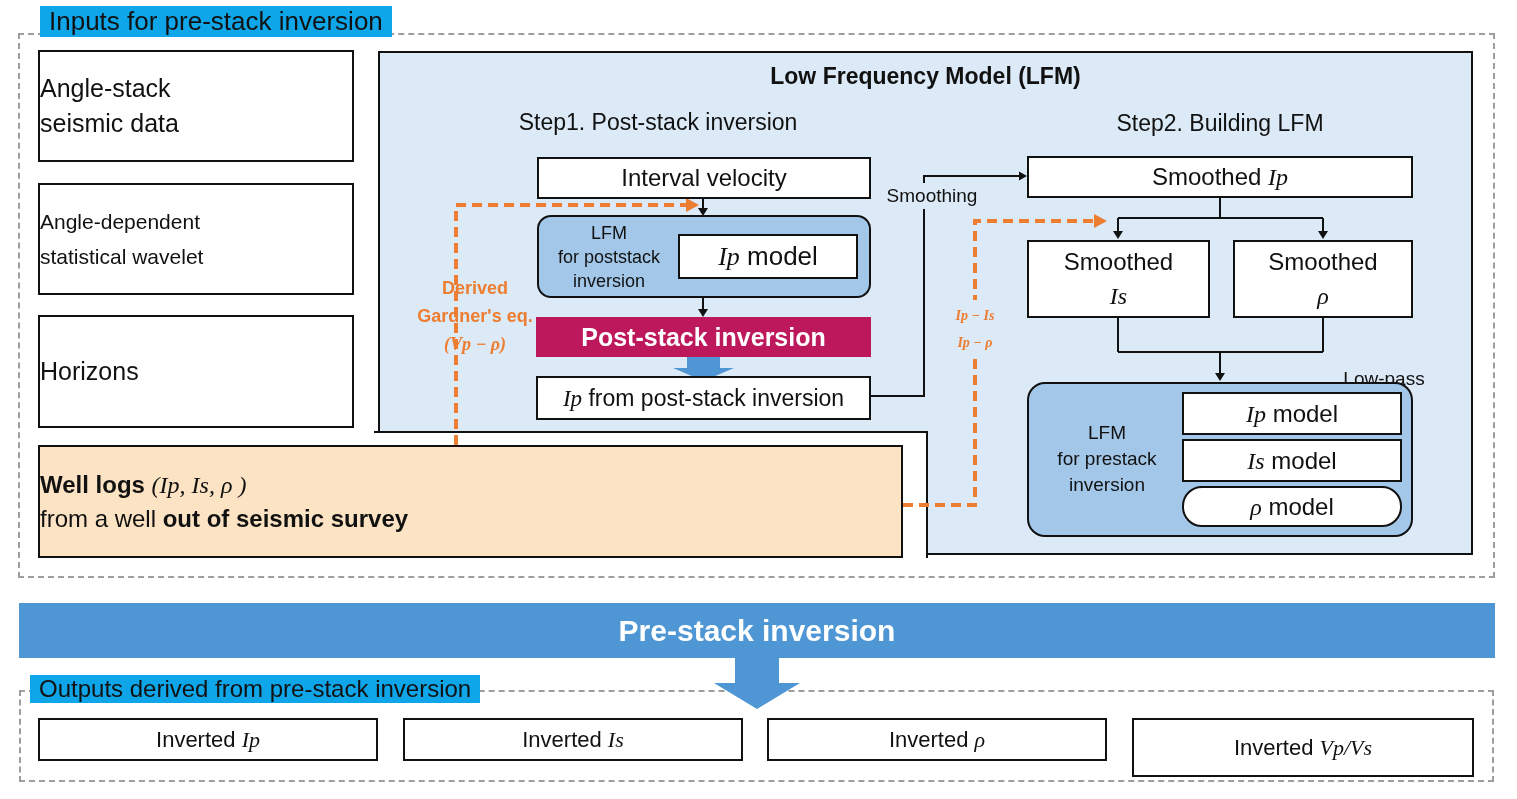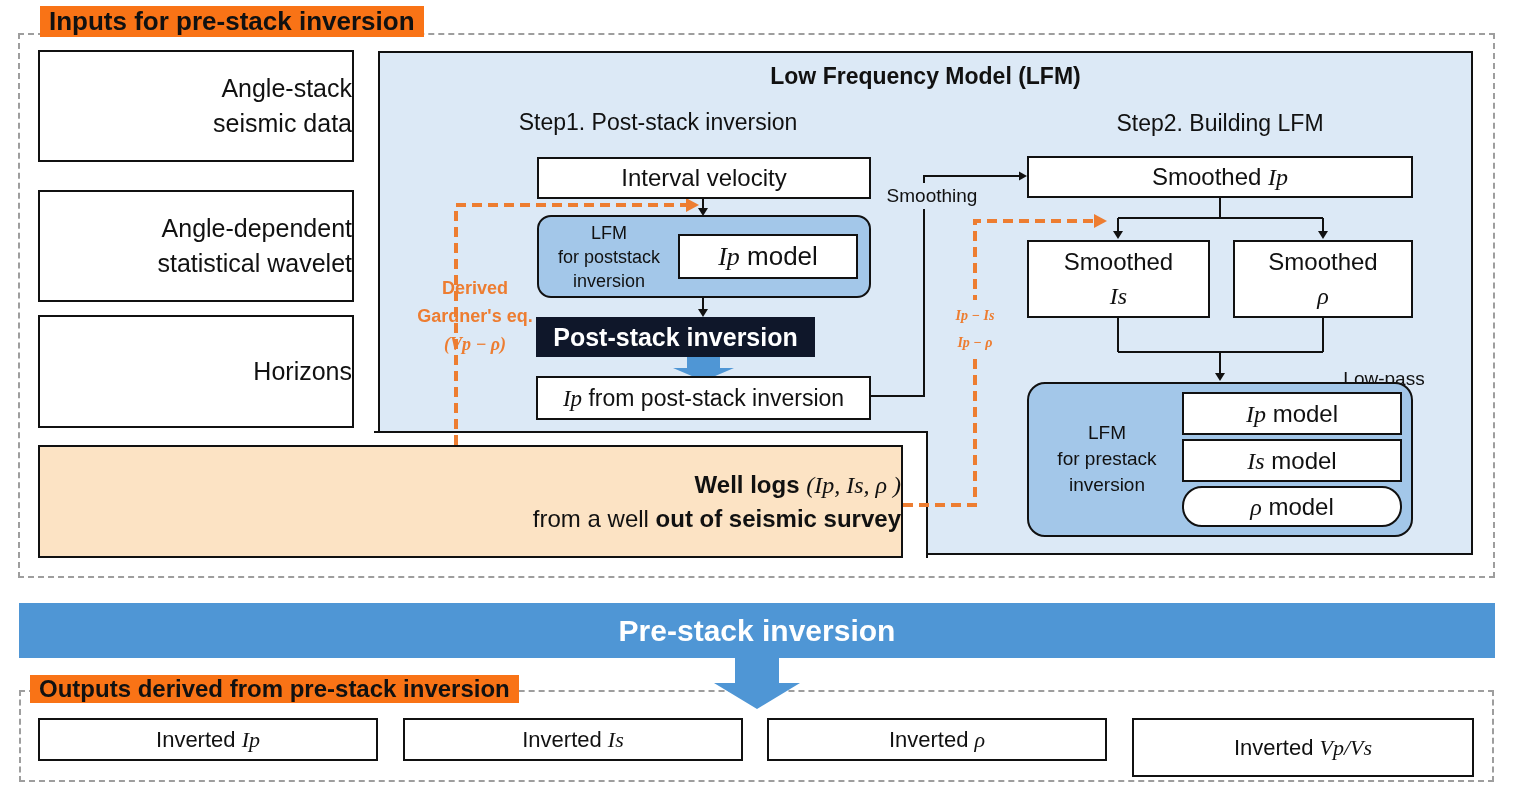--- a/index.html
+++ b/index.html
@@ -1,22 +1,22 @@
 <!DOCTYPE html>
 <html><head>
 <meta charset="utf-8">
 <style>
   html,body{margin:0;padding:0;background:#ffffff;}
   .canvas{position:relative;width:1517px;height:799px;background:#ffffff;
           font-family:"Liberation Sans",sans-serif;color:#111;overflow:hidden;}
   .abs{position:absolute;box-sizing:border-box;}
   .dashed{border:2px dashed #9e9e9e;background:transparent;}
-  .legend{background:#f97316;padding:0 9px;font-weight:bold;white-space:nowrap;}
+  .legend{background:#0ea5e9;padding:0 9px;font-weight:normal;white-space:nowrap;}
   .wbox{background:#ffffff;border:2.5px solid #111;display:flex;flex-direction:column;
-        align-items:flex-end;justify-content:center;text-align:center;}
+        align-items:flex-start;justify-content:center;text-align:center;}
   .wbox2{background:#ffffff;border:2px solid #111;display:flex;flex-direction:column;
         align-items:center;justify-content:center;text-align:center;}
   .banner{display:flex;align-items:center;justify-content:center;color:#fff;font-weight:bold;}
   .m{font-family:"Liberation Serif",serif;font-style:italic;}
   .ctr{display:flex;flex-direction:column;align-items:center;justify-content:center;text-align:center;}
   .nowrap{white-space:nowrap;}
 </style>
 </head>
 <body>
 
@@ -72,21 +72,21 @@
     <path fill="#4F96D5" d="M735,658 L779,658 L779,683 L800,683 L757,709 L714,683 L735,683 Z"></path>
   </svg>
 
   <div class="abs legend" style="left:40px;top:6px;font-size:26px;">Inputs for pre-stack inversion</div>
   <div class="abs legend" style="left:30px;top:675px;font-size:24px;">Outputs derived from pre-stack inversion</div>
 
   <div class="abs wbox" style="left:38px;top:50px;width:316px;height:112px;font-size:25px;line-height:35px;">
     <div>Angle-stack</div>
     <div>seismic data</div>
   </div>
-  <div class="abs wbox" style="left:38px;top:190px;width:316px;height:112px;font-size:25px;line-height:35px;padding-left:10px;">
+  <div class="abs wbox" style="left:38px;top:183px;width:316px;height:112px;font-size:21px;line-height:35px;">
     <div>Angle-dependent</div>
     <div>statistical wavelet</div>
   </div>
   <div class="abs wbox" style="left:38px;top:315px;width:316px;height:113px;font-size:25px;">
     <div>Horizons</div>
   </div>
 
   <div class="abs wbox" style="left:38px;top:445px;width:865px;height:113px;background:#FCE3C4;font-size:24px;line-height:34px;">
     <div class="nowrap"><span style="font-weight:bold;">Well logs </span><span class="m">(Ip, Is, ρ )</span></div>
     <div class="nowrap"><span>from a well </span><span style="font-weight:bold;">out of seismic survey</span></div>
@@ -103,21 +103,21 @@
   <div class="abs" style="left:537px;top:215px;width:334px;height:83px;background:#A3C7E9;border:2px solid #111;border-radius:14px;"></div>
   <div class="abs ctr" style="left:545px;top:220px;width:128px;height:74px;font-size:18px;line-height:24px;">
     <div>LFM</div>
     <div>for poststack</div>
     <div>inversion</div>
   </div>
   <div class="abs wbox2" style="left:678px;top:234px;width:180px;height:45px;font-size:26px;">
     <div class="nowrap"><span class="m">Ip</span><span> model</span></div>
   </div>
 
-  <div class="abs banner" style="left:536px;top:317px;width:279px;height:40px;background:#0f172a;font-size:25px;">Post-stack inversion</div>
+  <div class="abs banner" style="left:536px;top:317px;width:335px;height:40px;background:#be185d;font-size:25px;">Post-stack inversion</div>
 
   <div class="abs wbox2" style="left:536px;top:376px;width:335px;height:44px;font-size:23px;">
     <div class="nowrap"><span class="m">Ip</span><span> from post-stack inversion</span></div>
   </div>
 
   <div class="abs ctr" style="left:876px;top:183px;width:112px;height:26px;font-size:19px;background:#DCE9F6;">Smoothing</div>
 
   <div class="abs wbox2" style="left:1027px;top:156px;width:386px;height:42px;font-size:24px;text-align:center;">
     <div class="nowrap"><span>Smoothed </span><span class="m">Ip</span></div>
   </div>

